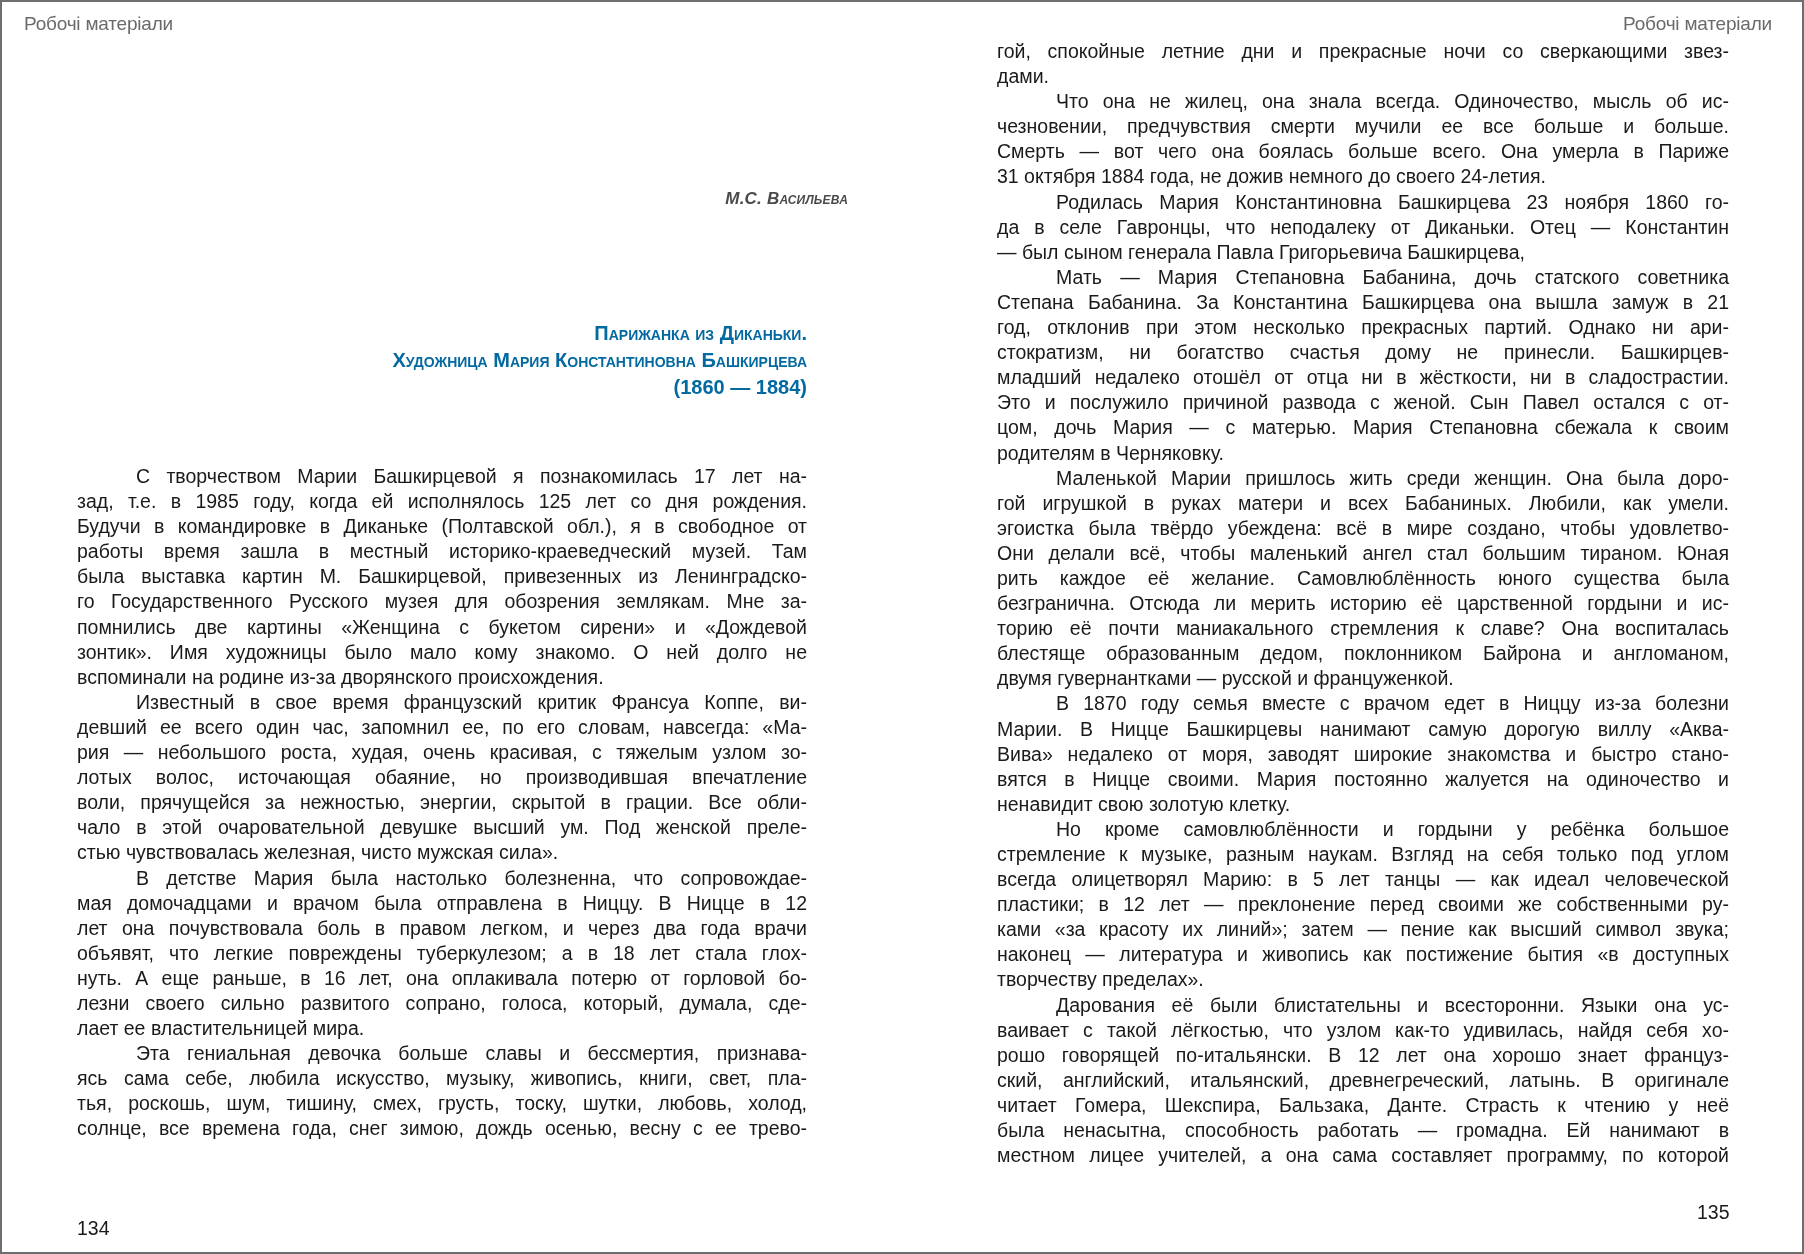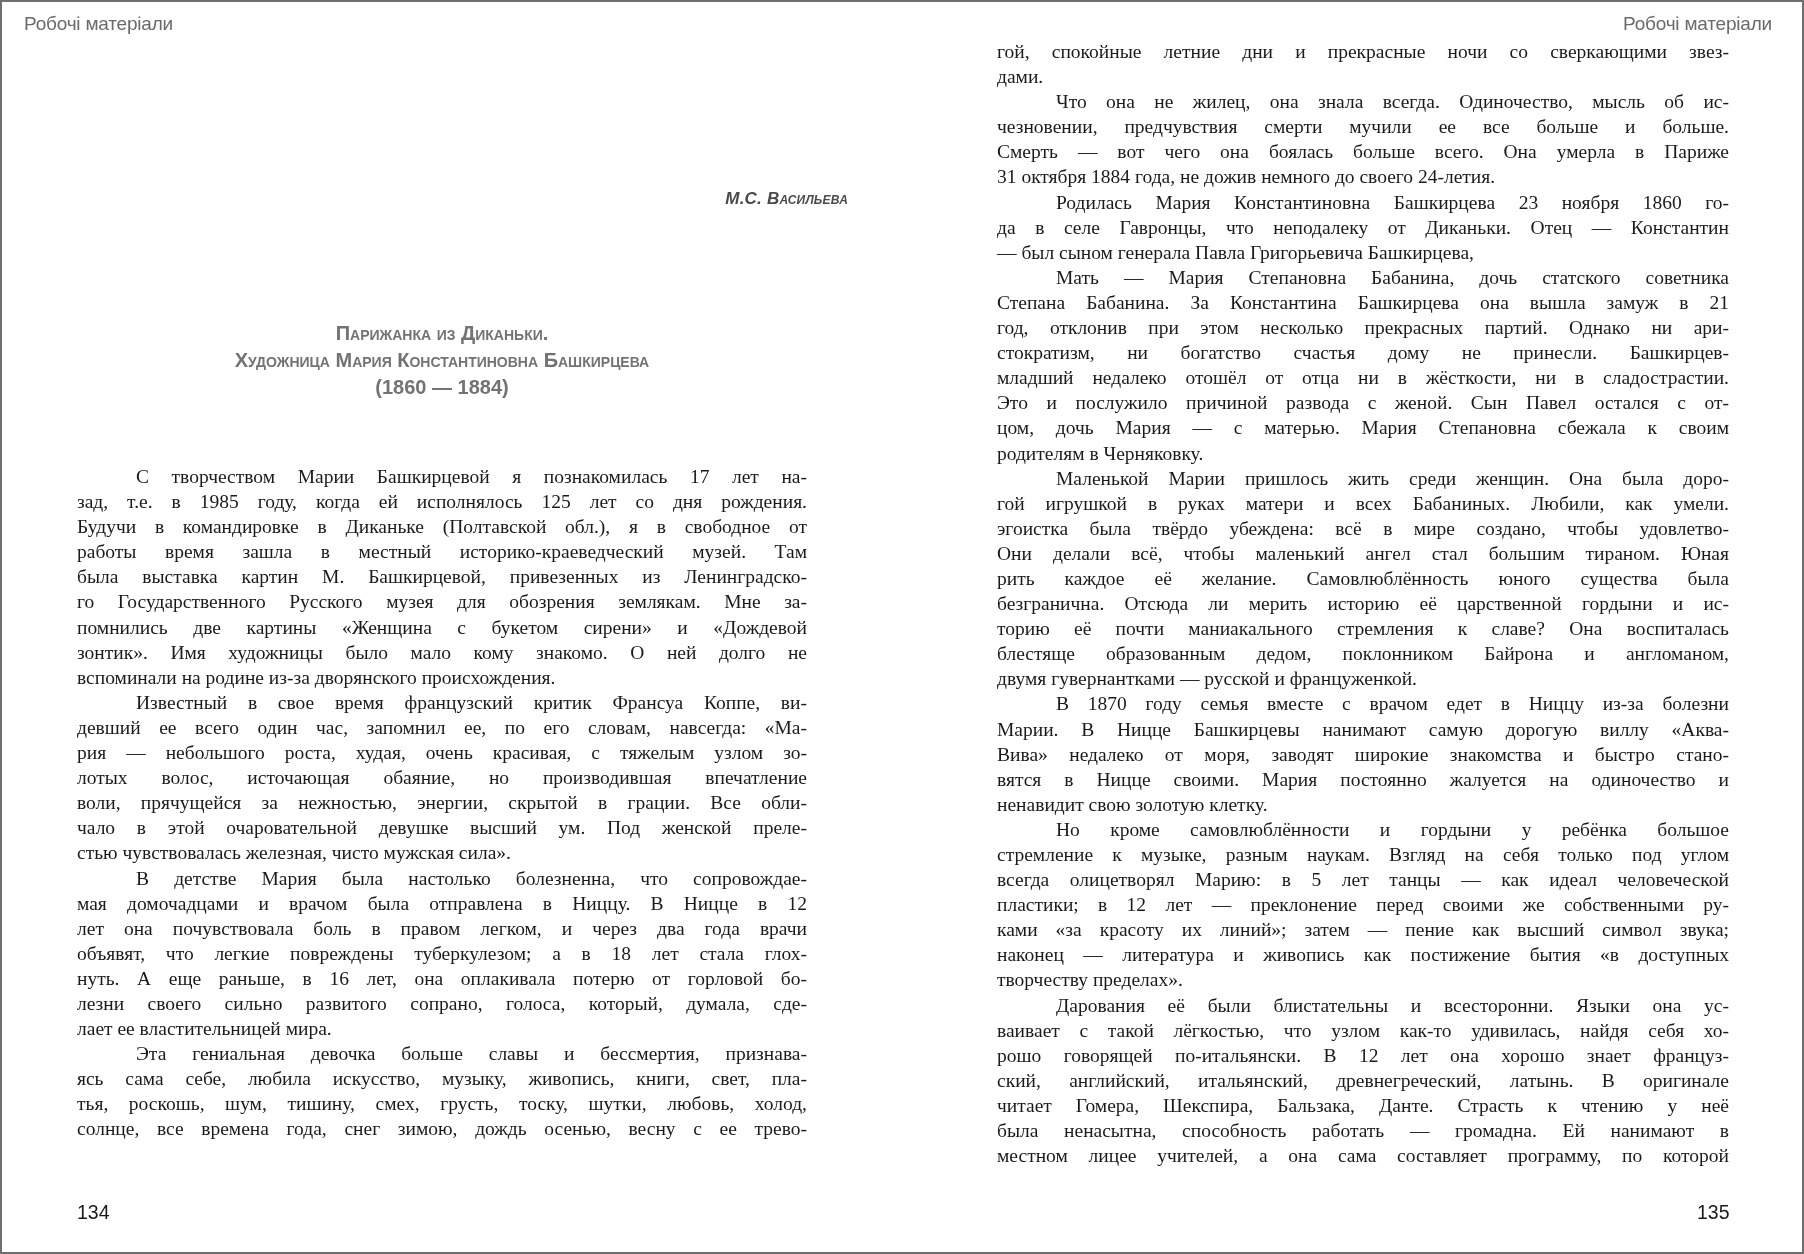--- a/index.html
+++ b/index.html
@@ -14,43 +14,43 @@
     font-size: 19px; color: #6a6a6a; letter-spacing: -0.2px;
   }
   .rh-left { left: 22px; }
   .rh-right { right: 30px; }
   .author {
     position: absolute; top: 187px; right: 954px;
     font-family: "Liberation Sans", sans-serif; font-style: italic; font-weight: bold;
     font-size: 17px; color: #4a4a4a; font-variant: small-caps; letter-spacing: 0.2px;
   }
   .title-block {
-    position: absolute; top: 318px; left: 75px; width: 730px; text-align: center;
+    position: absolute; top: 318px; left: 75px; width: 730px; text-align: right;
     font-family: "Liberation Sans", sans-serif; font-weight: bold; font-size: 20px;
-    line-height: 27px; color: #737373; font-variant: small-caps;
+    line-height: 27px; color: #0369a1; font-variant: small-caps;
   }
   .title-block div { white-space: nowrap; }
   .body-col {
     position: absolute;
-    font-family: Liberation Serif, serif; font-size: 19.5px; line-height: 25.1px;
+    font-family: Liberation Sans, sans-serif; font-size: 19.5px; line-height: 25.1px;
     color: #1a1a1a;
   }
   .left-col { left: 75px; top: 462px; width: 730px; }
   .right-col { left: 995px; top: 37px; width: 732px; }
   .line {
     display: block; white-space: nowrap; text-align: justify; text-align-last: justify;
     height: 25.1px; overflow: visible;
   }
   .line.last { text-align-last: left; }
   .line.indent { padding-left: 59px; }
   .page-num {
     position: absolute; top: 1199px;
     font-family: "Liberation Sans", sans-serif; font-size: 19.5px; color: #1a1a1a;
   }
-  .pn-left { left: 75px; }
+  .pn-left { left: 75px; margin-top: 16px; }
   .pn-right { left: 1695px; }
 </style>
 </head>
 <body>
 
 <div class="frame">
   <div class="running-head rh-left">Робочі матеріали</div>
   <div class="running-head rh-right">Робочі матеріали</div>
 
   <div class="author">М.С. Васильева</div>

